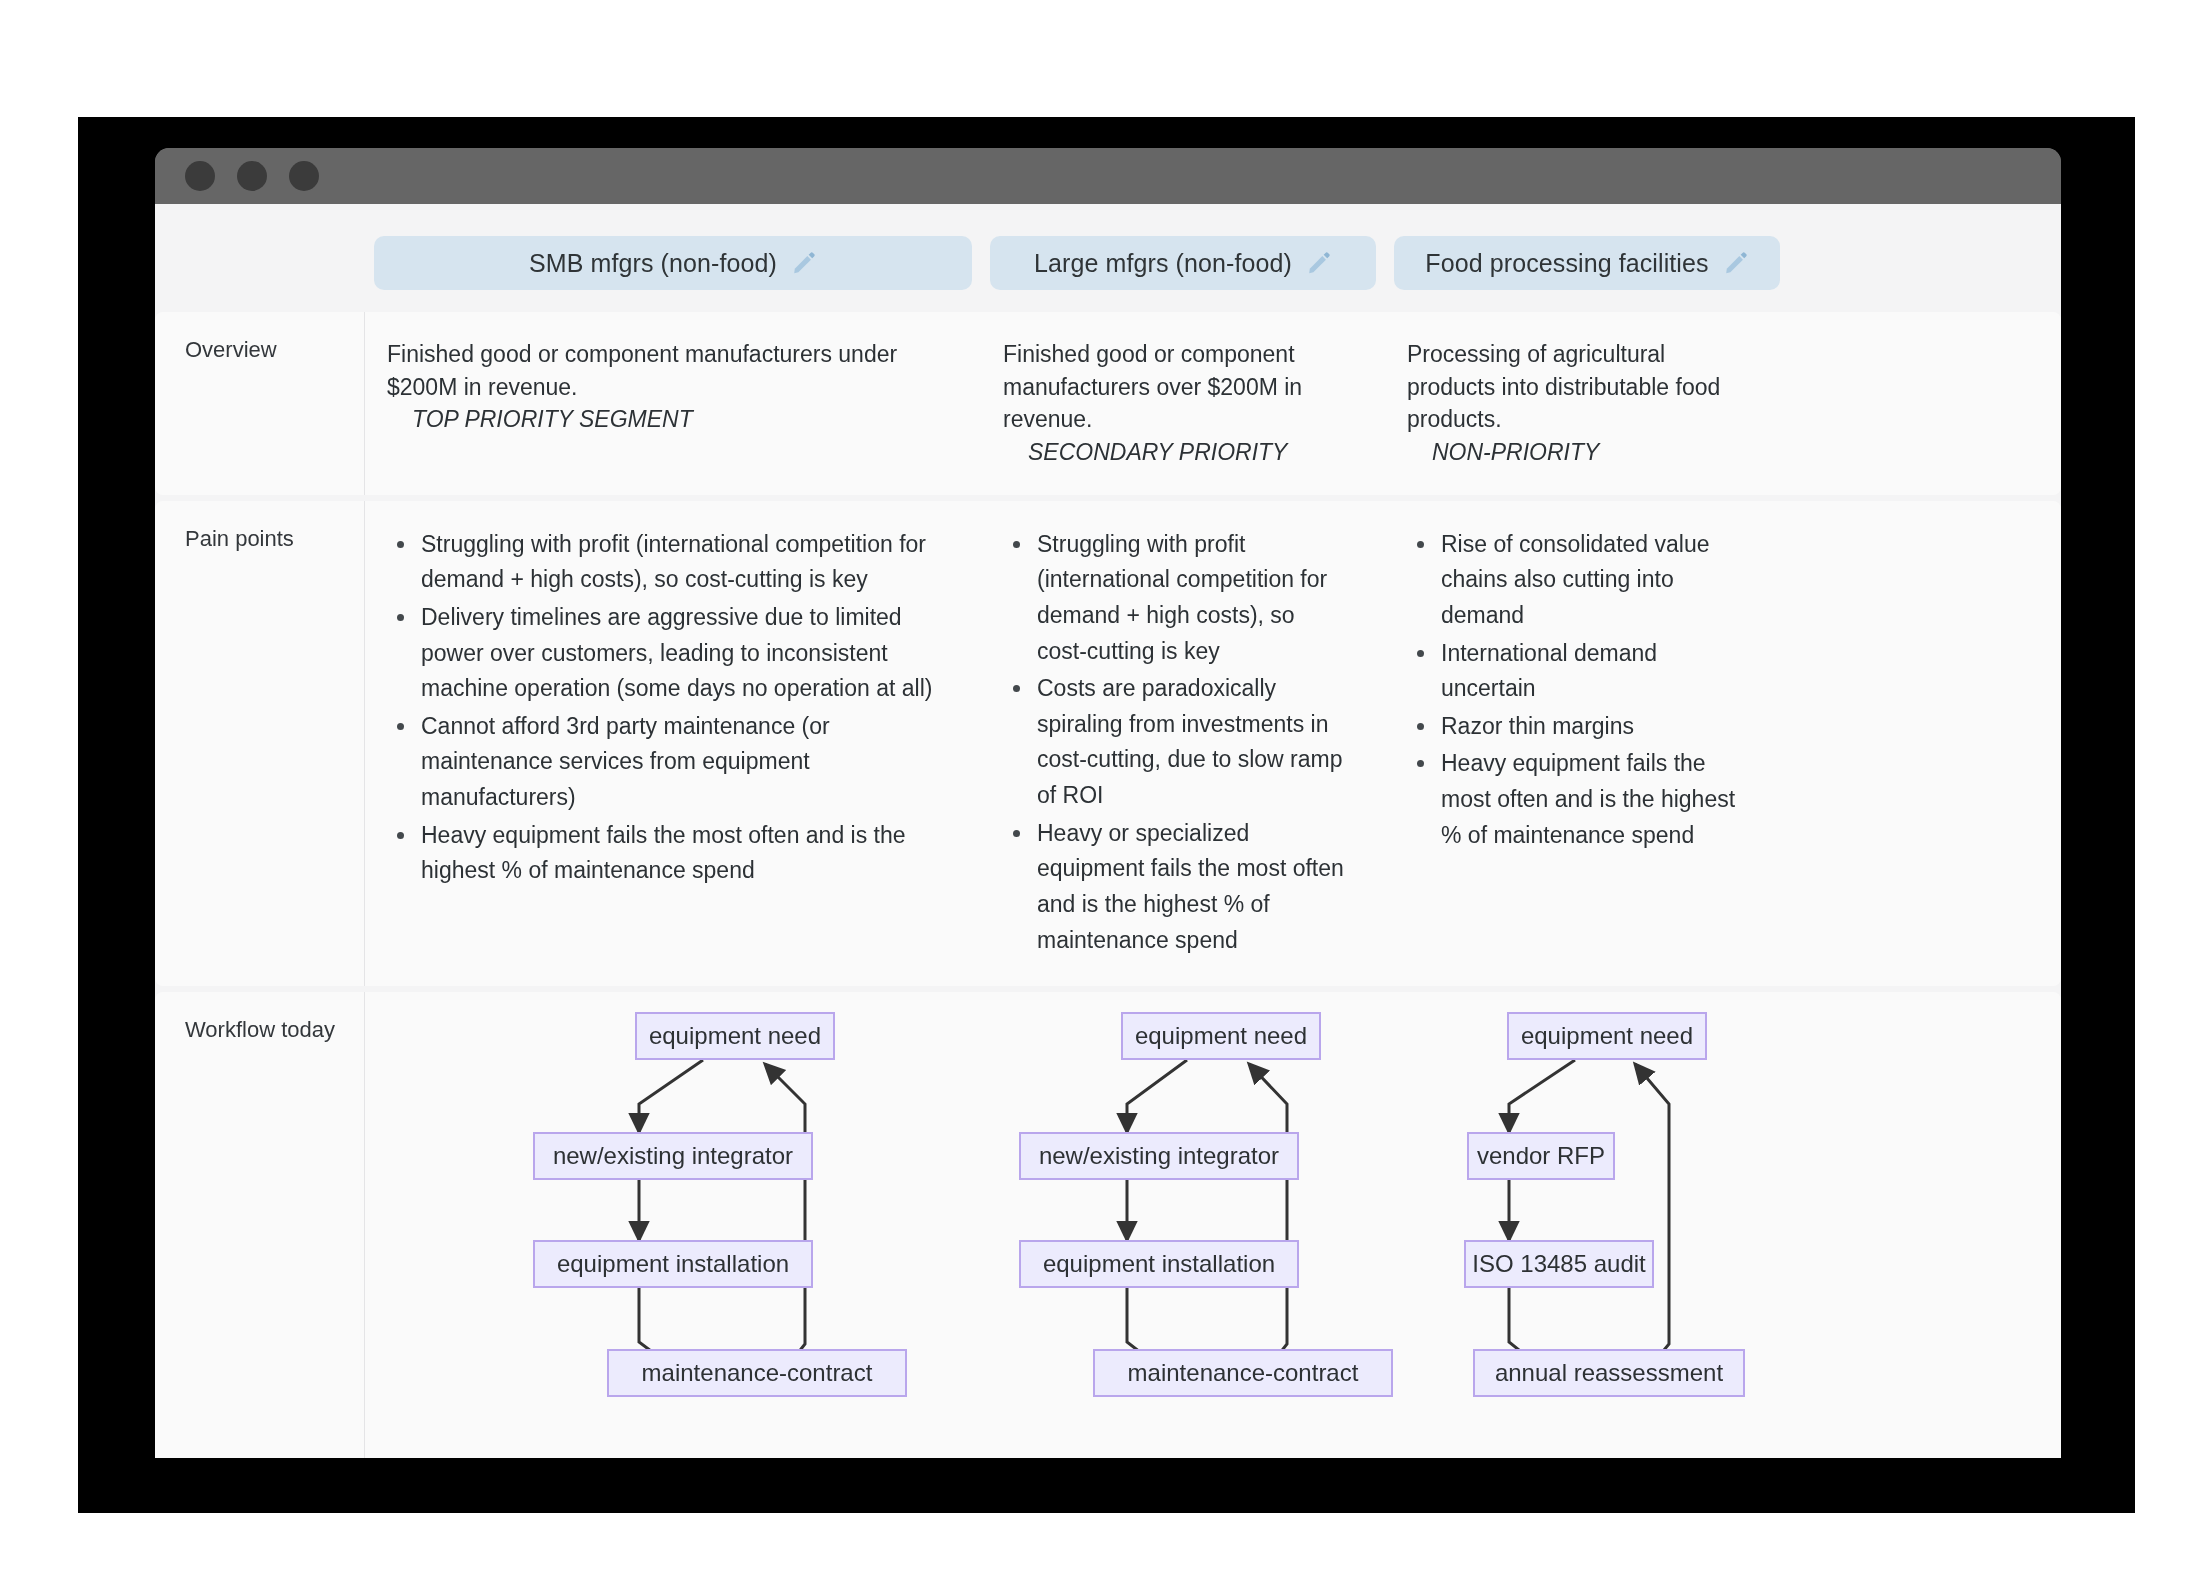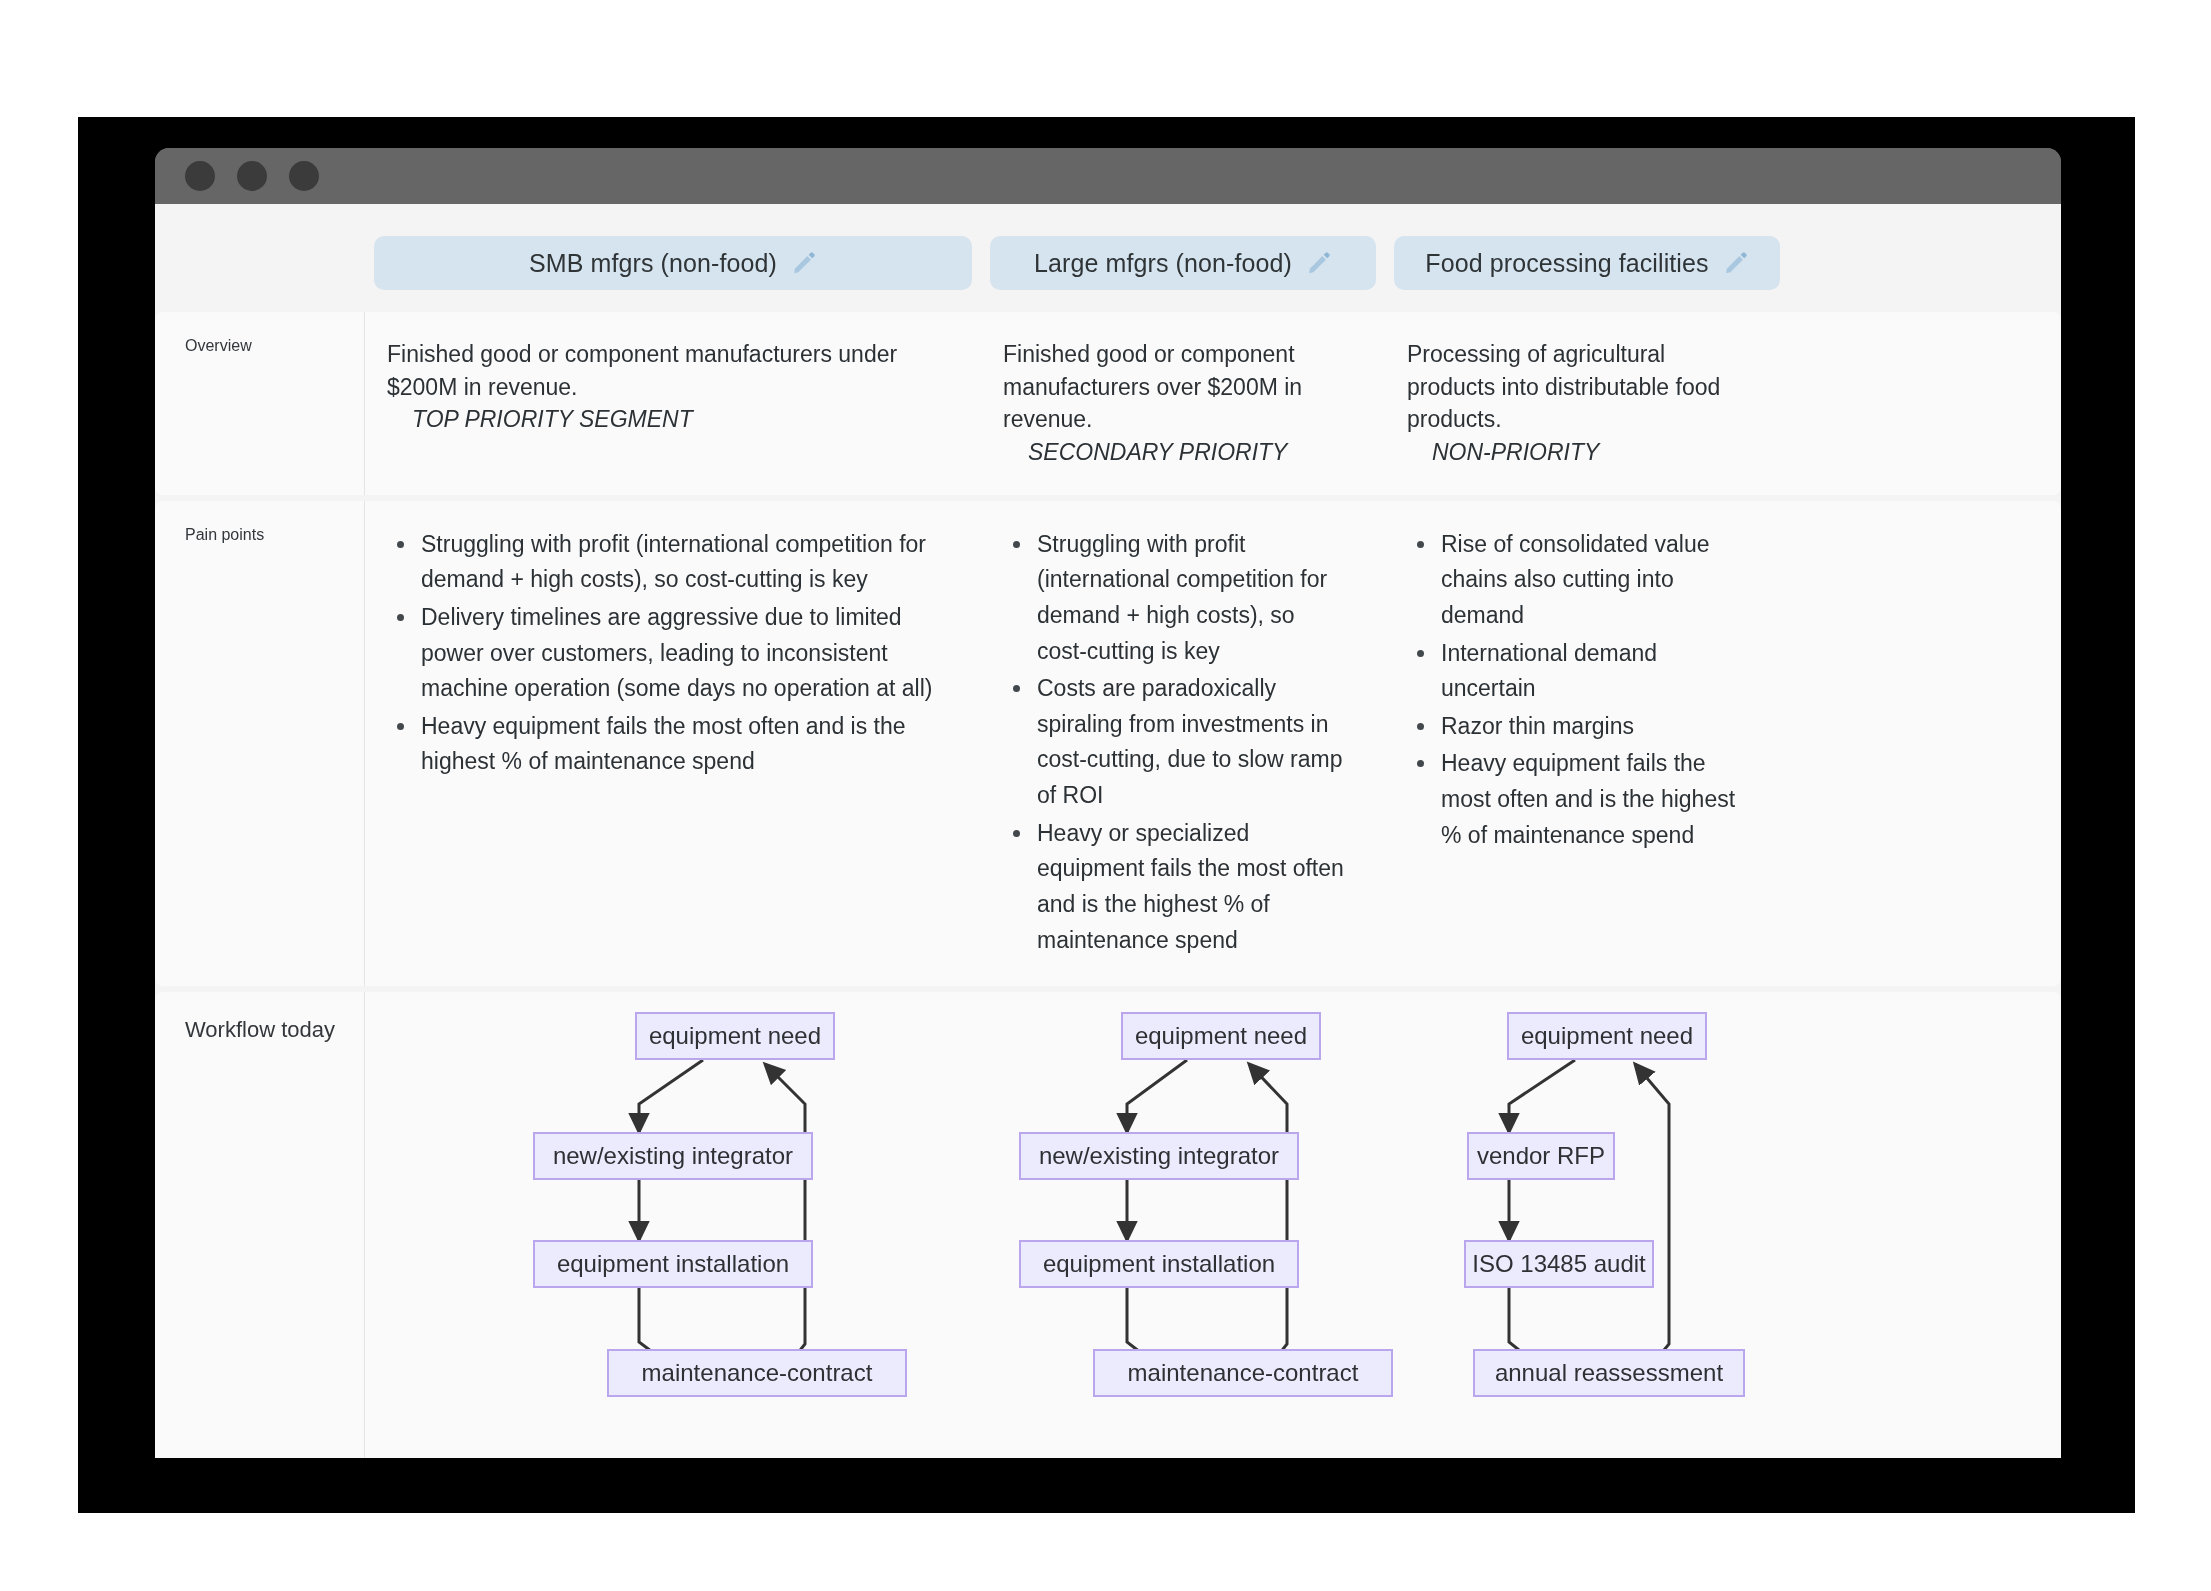--- a/index.html
+++ b/index.html
@@ -63,21 +63,21 @@
     display:flex;
     background:#fafafa;
     border-radius:8px;
     margin:0 0 6px 0;
     position:relative;
   }
   .trow .rowlabel{
     width:210px;flex:0 0 210px;
     box-sizing:border-box;
     padding:25px 0 25px 30px;
-    font-size:16px;color:#33373b;
+    font-size:22px;color:#33373b;
     border-right:1px solid #e4e4e6;
   }
   .cells{display:flex;flex:1;}
   .cell{box-sizing:border-box;padding:26px 36px 26px 22px;}
   .cell.c1{width:616px;flex:0 0 616px;}
   .cell.c2{width:404px;flex:0 0 404px;}
   .cell.c3{width:404px;flex:0 0 404px;}
 
   .otext{font-size:23px;line-height:1.42;color:#2c3135;}
   .opriority{font-size:23px;line-height:1.42;color:#2c3135;font-style:italic;margin-left:25px;}
@@ -188,20 +188,21 @@
         </div>
       </div>
 
       <div class="trow">
         <div class="rowlabel">Pain points</div>
         <div class="cells">
           <div class="cell c1">
             <ul class="pp">
               <li>Struggling with profit (international competition for demand + high costs), so cost-cutting is key</li>
               <li>Delivery timelines are aggressive due to limited power over customers, leading to inconsistent machine operation (some days no operation at all)</li>
+              <li>Cannot afford 3rd party maintenance (or maintenance services from equipment manufacturers)</li>
               <li>Heavy equipment fails the most often and is the highest % of maintenance spend</li>
             </ul>
           </div>
           <div class="cell c2">
             <ul class="pp">
               <li>Struggling with profit (international competition for demand + high costs), so cost-cutting is key</li>
               <li>Costs are paradoxically spiraling from investments in cost-cutting, due to slow ramp of ROI</li>
               <li>Heavy or specialized equipment fails the most often and is the highest % of maintenance spend</li>
             </ul>
           </div>

